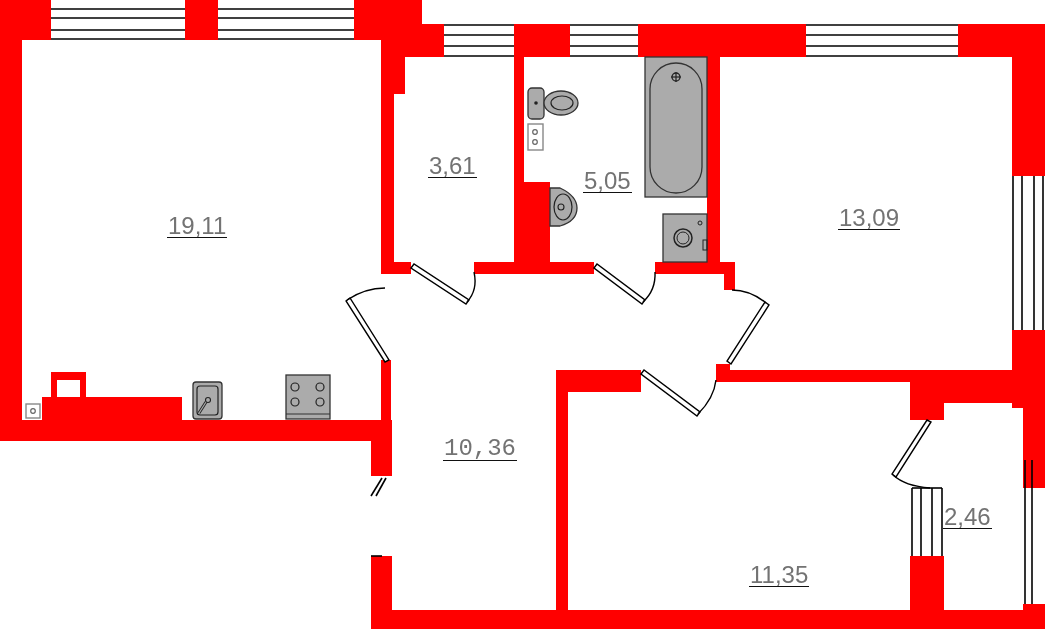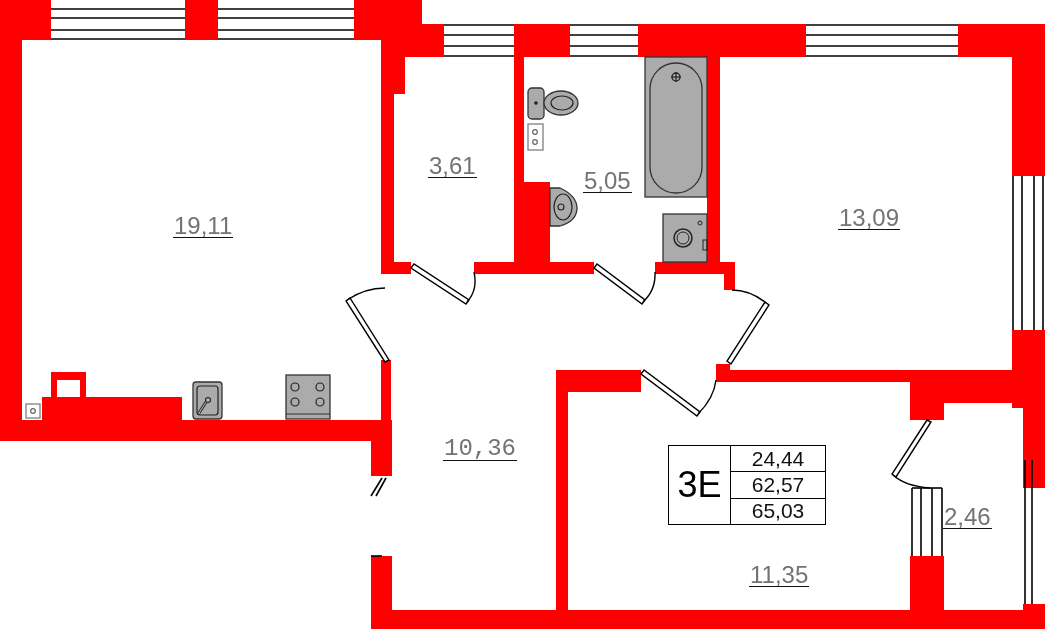--- a/index.html
+++ b/index.html
@@ -236,29 +236,21 @@
       <rect class="fixture" x="286" y="375" width="44" height="44"></rect>
       <line x1="286" y1="414" x2="330" y2="414" stroke="#333" stroke-width="1.1"></line>
       <circle cx="295" cy="387" r="4" fill="none" stroke="#222" stroke-width="1.2"></circle>
       <circle cx="320" cy="387" r="4" fill="none" stroke="#222" stroke-width="1.2"></circle>
       <circle cx="295" cy="402" r="4" fill="none" stroke="#222" stroke-width="1.2"></circle>
       <circle cx="320" cy="402" r="4" fill="none" stroke="#222" stroke-width="1.2"></circle>
     </g>
   </g>
 </svg>
 
-<div class="lbl" style="left:173px; top:215px;">19,11</div>
+<div class="lbl" style="left:167px; top:215px;">19,11</div>
 <div class="lbl" style="left:428px; top:155px;">3,61</div>
 <div class="lbl" style="left:583px; top:170px;">5,05</div>
 <div class="lbl" style="left:838px; top:207px;">13,09</div>
 <div class="lbl" style="left:443px; top:438px;font-family:Liberation Mono, monospace;">10,36</div>
 <div class="lbl" style="left:717px; top:564px;margin-left:32px;">11,35</div>
 <div class="lbl" style="left:943px; top:506px;">2,46</div>
 
-<div id="summary-box">
-  <div id="summary-code">3E</div>
-  <div id="summary-vals">
-    <div class="sv">24,44</div>
-    <div class="sv">62,57</div>
-    <div class="sv">65,03</div>
-  </div>
 </div>
-</div>
 
 </body></html>

